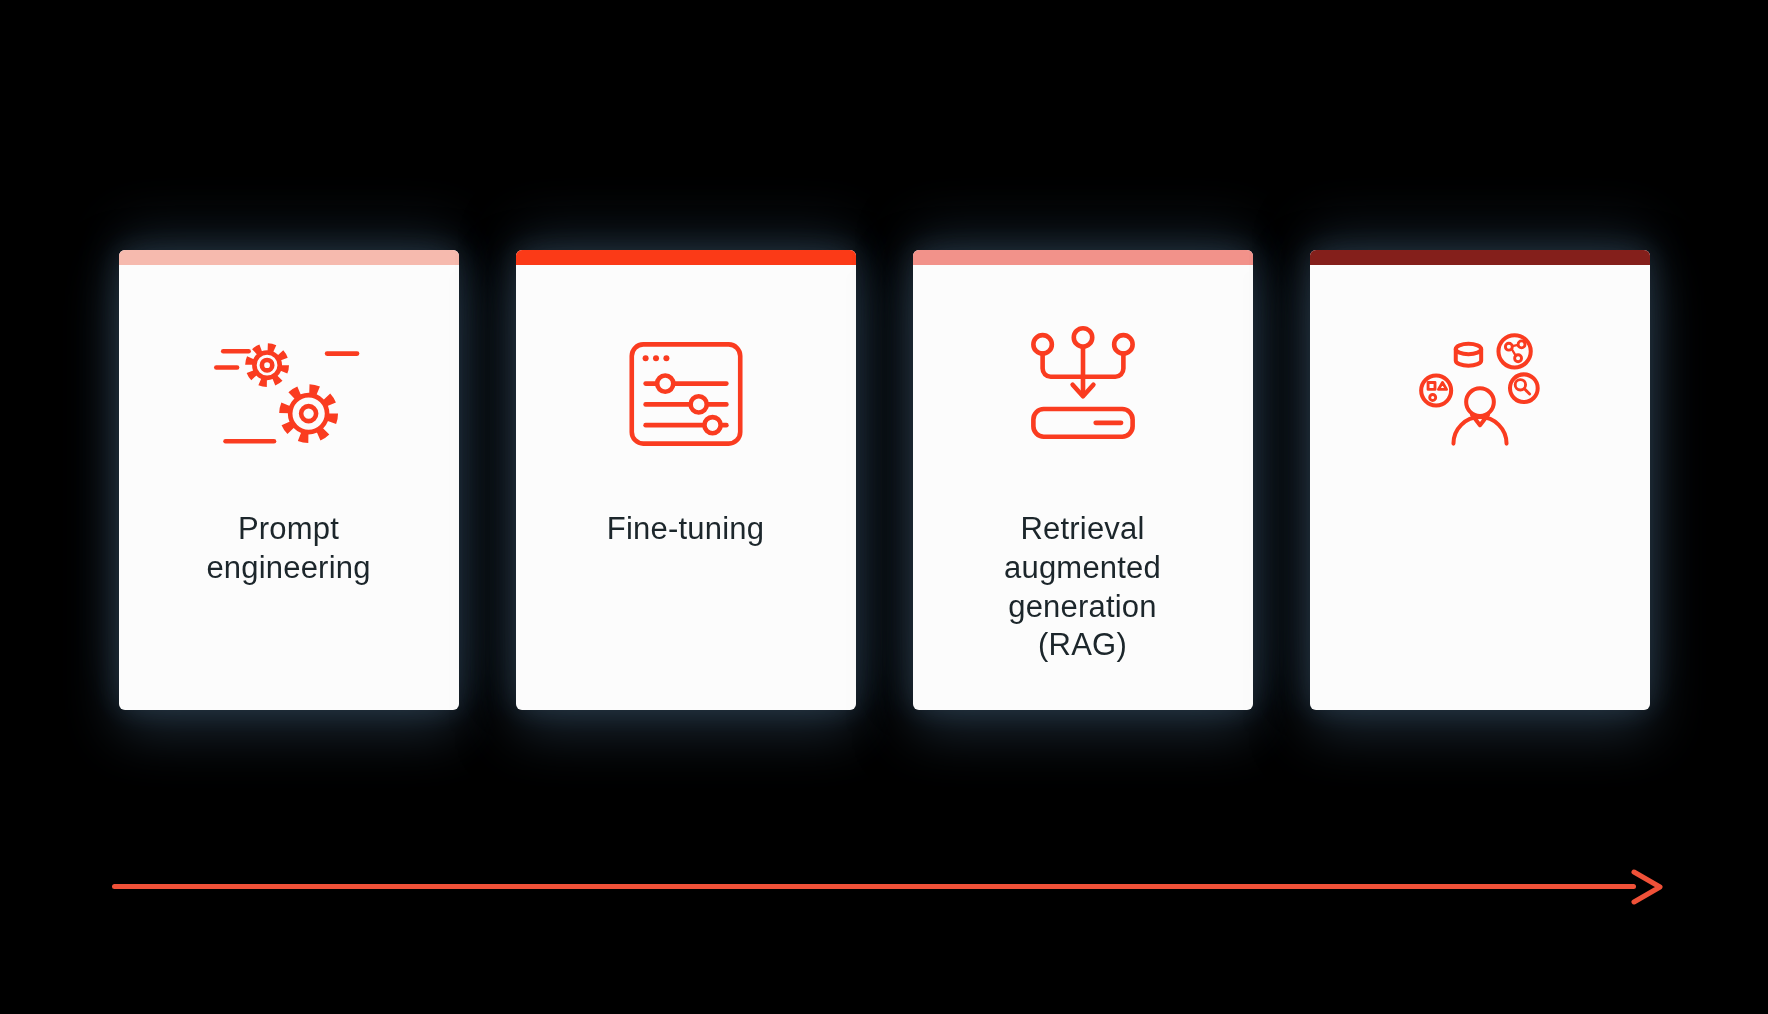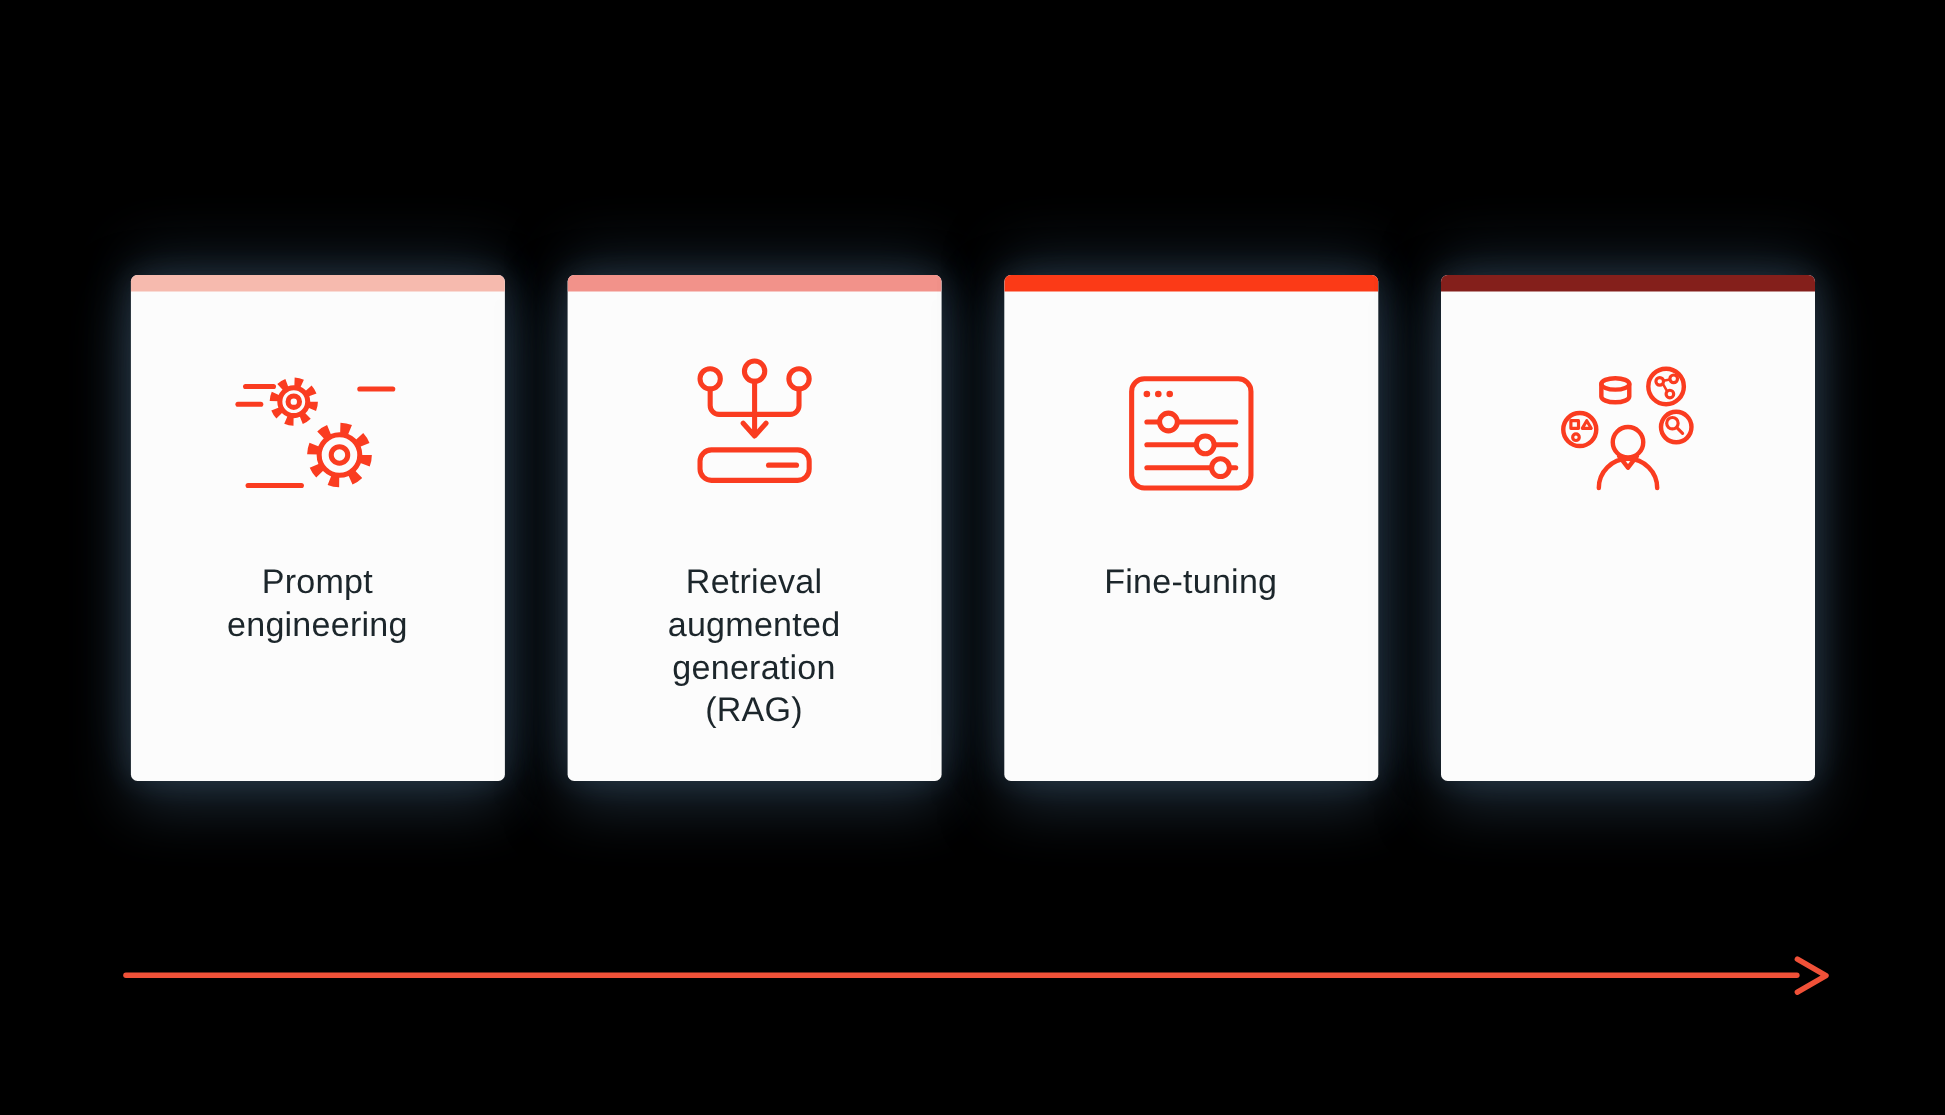--- a/index.html
+++ b/index.html
@@ -93,54 +93,54 @@
           <circle cx="82" cy="82" r="21" stroke-width="9" stroke-dasharray="7.6 8.9" stroke-linecap="butt"></circle>
           <circle cx="82" cy="82" r="16"></circle>
           <circle cx="82" cy="82" r="6.5"></circle>
           <line x1="10" y1="106" x2="52" y2="106"></line>
         </svg>
       </div>
       <div class="card-label">Prompt engineering</div>
     </div>
 
     <div class="card">
-      <div class="accent" style="background: rgb(242, 146, 138);"></div>
-      <div class="icon-wrap">
-        <svg viewBox="0 0 130 130" fill="none" stroke="currentColor" stroke-width="4" stroke-linecap="round" stroke-linejoin="round">
-          <circle cx="30" cy="22" r="8"></circle>
-          <circle cx="65" cy="16" r="8"></circle>
-          <circle cx="100" cy="22" r="8"></circle>
-          <path d="M30 30 v13 a7 7 0 0 0 7 7 h28"></path>
-          <path d="M100 30 v13 a7 7 0 0 1 -7 7 h-28"></path>
-          <line x1="65" y1="24" x2="65" y2="66"></line>
-          <path d="M56 57 L65 67 L74 57"></path>
-          <rect x="22" y="78" width="86" height="24" rx="9"></rect>
-          <line x1="76" y1="90" x2="98" y2="90"></line>
-        </svg>
-      </div>
-      <div class="card-label">Retrieval augmented generation (RAG)</div>
-    </div>
-
-    <div class="card">
       <div class="accent" style="background: rgb(251, 58, 23);"></div>
       <div class="icon-wrap">
         <svg viewBox="0 0 130 130" fill="none" stroke="currentColor" stroke-width="4" stroke-linecap="round" stroke-linejoin="round">
           <rect x="18" y="22" width="94" height="86" rx="10"></rect>
           <circle cx="30" cy="34" r="2.6" fill="currentColor" stroke="none"></circle>
           <circle cx="39" cy="34" r="2.6" fill="currentColor" stroke="none"></circle>
           <circle cx="48" cy="34" r="2.6" fill="currentColor" stroke="none"></circle>
           <line x1="30" y1="56" x2="100" y2="56"></line>
           <circle cx="47" cy="56" r="7" fill="#fcfcfc"></circle>
           <line x1="30" y1="74" x2="100" y2="74"></line>
           <circle cx="76" cy="74" r="7" fill="#fcfcfc"></circle>
           <line x1="30" y1="92" x2="100" y2="92"></line>
           <circle cx="88" cy="92" r="7" fill="#fcfcfc"></circle>
         </svg>
       </div>
       <div class="card-label">Fine-tuning</div>
+    </div>
+
+    <div class="card">
+      <div class="accent" style="background: rgb(242, 146, 138);"></div>
+      <div class="icon-wrap">
+        <svg viewBox="0 0 130 130" fill="none" stroke="currentColor" stroke-width="4" stroke-linecap="round" stroke-linejoin="round">
+          <circle cx="30" cy="22" r="8"></circle>
+          <circle cx="65" cy="16" r="8"></circle>
+          <circle cx="100" cy="22" r="8"></circle>
+          <path d="M30 30 v13 a7 7 0 0 0 7 7 h28"></path>
+          <path d="M100 30 v13 a7 7 0 0 1 -7 7 h-28"></path>
+          <line x1="65" y1="24" x2="65" y2="66"></line>
+          <path d="M56 57 L65 67 L74 57"></path>
+          <rect x="22" y="78" width="86" height="24" rx="9"></rect>
+          <line x1="76" y1="90" x2="98" y2="90"></line>
+        </svg>
+      </div>
+      <div class="card-label">Retrieval augmented generation (RAG)</div>
     </div>
 
     <div class="card">
       <div class="accent" style="background: rgb(132, 31, 27);"></div>
       <div class="icon-wrap">
         <svg viewBox="0 0 130 130" fill="none" stroke="currentColor" stroke-width="3.5" stroke-linecap="round" stroke-linejoin="round">
 
           <circle cx="65" cy="72" r="12"></circle>
           <path d="M42 108 a23 23 0 0 1 46 0"></path>
           <path d="M58 83 l7 9 l7 -9"></path>

